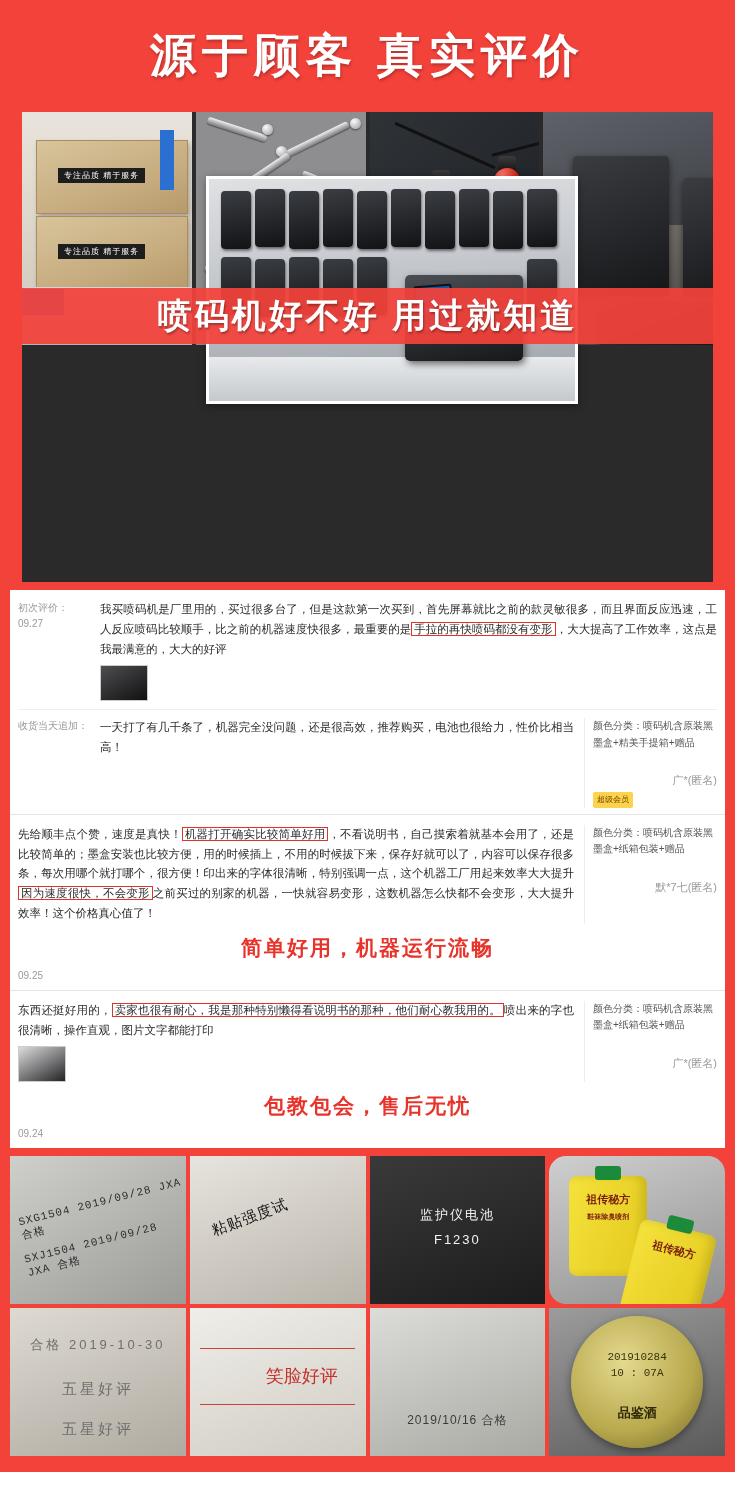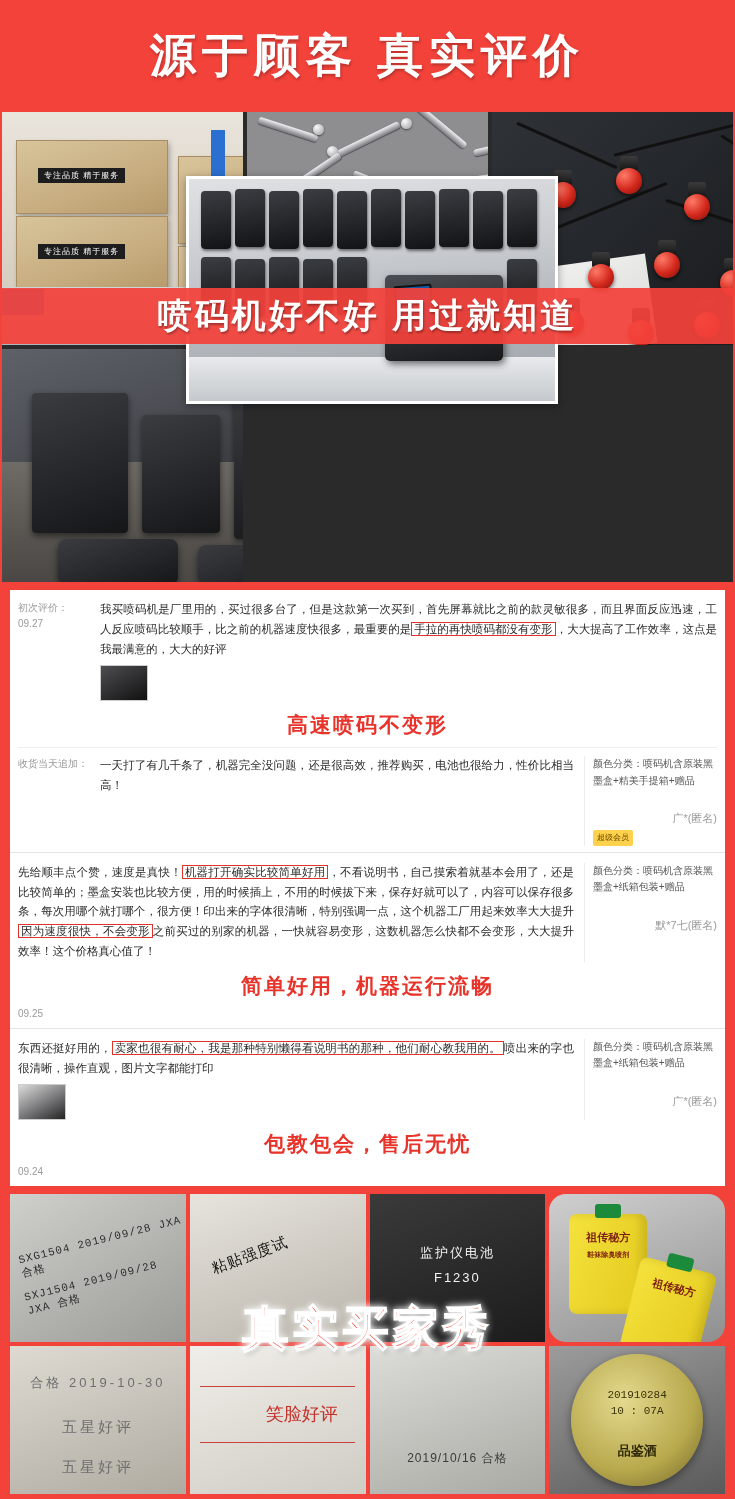--- a/index.html
+++ b/index.html
@@ -28,25 +28,25 @@
     color:#ffffff;
     font-size:46px;
     font-weight:bold;
     letter-spacing:6px;
     text-shadow:1px 2px 3px rgba(0,0,0,.25);
   }
 
   
   .collage{
     position:relative;
-    margin:0 2px;
+    margin:0 22px;
     height:470px;
     background:#2a2a2a;
     display:grid;
-    grid-template-columns:1fr 1fr 1fr;
+    grid-template-columns:1fr 1fr 1fr 1fr;
     grid-template-rows:1fr 1fr;
     gap:4px;
   }
   .cell{position:relative;overflow:hidden;background:#555;}
 
   
   .ph-boxes{
     background:
       linear-gradient(180deg,#e9e4dc 0%,#ded7cb 45%,#cfc6b6 100%);
   }
@@ -433,21 +433,20 @@
         <div class="rv-left">
           <div>初次评价：</div>
           <div>09.27</div>
         </div>
         <div class="rv-body">
           <div class="rv-text"><span>我买喷码机是厂里用的，买过很多台了，但是这款第一次买到，首先屏幕就比之前的款灵敏很多，而且界面反应迅速，工人反应喷码比较顺手，比之前的机器速度快很多，最重要的是</span><span class="mark">手拉的再快喷码都没有变形</span><span>，大大提高了工作效率，这点是我最满意的，大大的好评</span></div>
           <div class="thumb"></div>
         </div>
       </div>
 
-      <div class="rv-headline">高速喷码不变形</div>
 
       <div class="addon">
         <div class="rv-left">收货当天追加：</div>
         <div class="rv-body">
           <div class="rv-text">一天打了有几千条了，机器完全没问题，还是很高效，推荐购买，电池也很给力，性价比相当高！</div>
         </div>
         <div class="rv-right">
           <div>颜色分类：喷码机含原装黑墨盒+精美手提箱+赠品</div>
           <div class="buyer">广*(匿名)</div>
           <div class="vipbadge">超级会员</div>
@@ -532,18 +531,15 @@
       
     </div>
 
     <div class="bphoto b8" style="grid-column:4;grid-row:2;">
       <div class="capimg">
         <div class="code"><span>201910284</span><br><span>10 : 07A</span></div>
         <div class="brand">品鉴酒</div>
       </div>
     </div>
 
-    <div class="bottom-banner">
-      <span>真实买家秀</span>
-    </div>
   </div>
 
 </div>
 
 </body></html>

